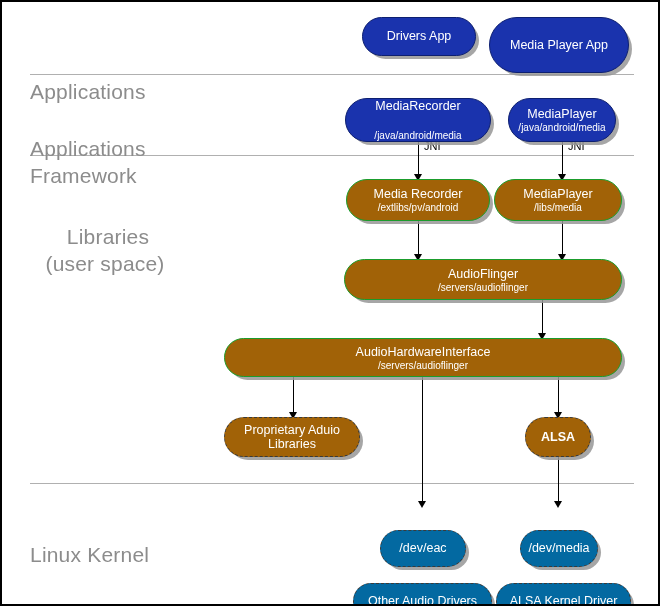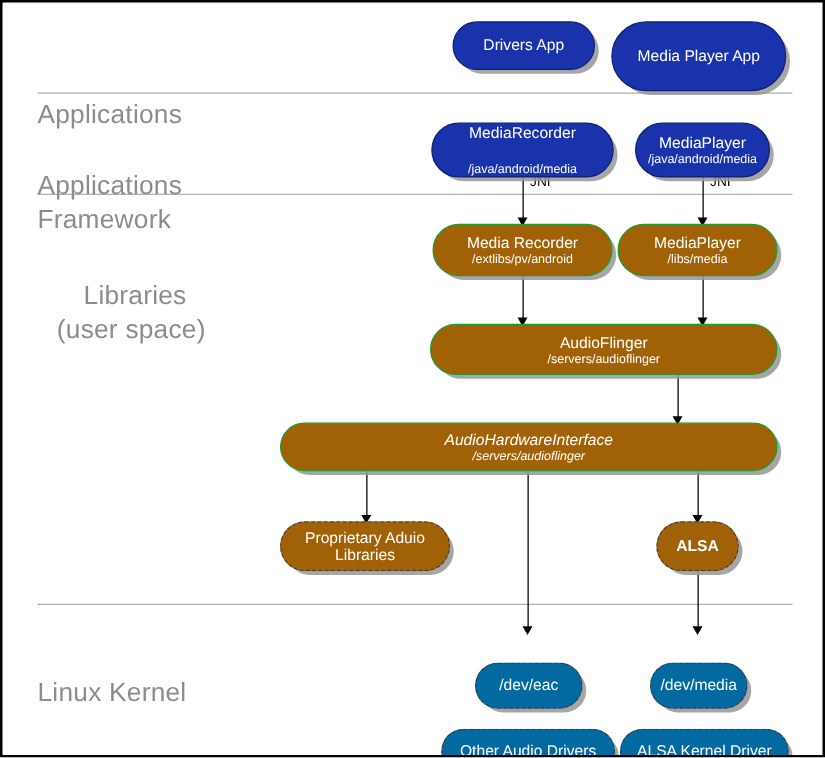--- a/index.html
+++ b/index.html
@@ -160,21 +160,21 @@
   <div class="node green" style="left:492px; top:177px; width:128px; height:42px;">
     <span class="t1">MediaPlayer</span>
     <span class="t2">/libs/media</span>
   </div>
 
   <div class="node green" style="left:342px; top:257px; width:278px; height:41px;">
     <span class="t1">AudioFlinger</span>
     <span class="t2">/servers/audioflinger</span>
   </div>
 
-  <div class="node green" style="left:222px; top:336px; width:398px; height:39px;font-style:italic;">
+  <div class="node green" style="left:222px; top:336px; width:398px; height:39px;">
     <span class="t1">AudioHardwareInterface</span>
     <span class="t2">/servers/audioflinger</span>
   </div>
 
   <div class="node green dashed two-line-wrap" style="left:222px; top:415px; width:136px; height:40px;">
     <span class="t1">Proprietary Aduio Libraries</span>
   </div>
 
   <div class="node green dashed" style="left:523px; top:415px; width:66px; height:40px;font-weight:bold;">
     <span class="t1">ALSA</span>

